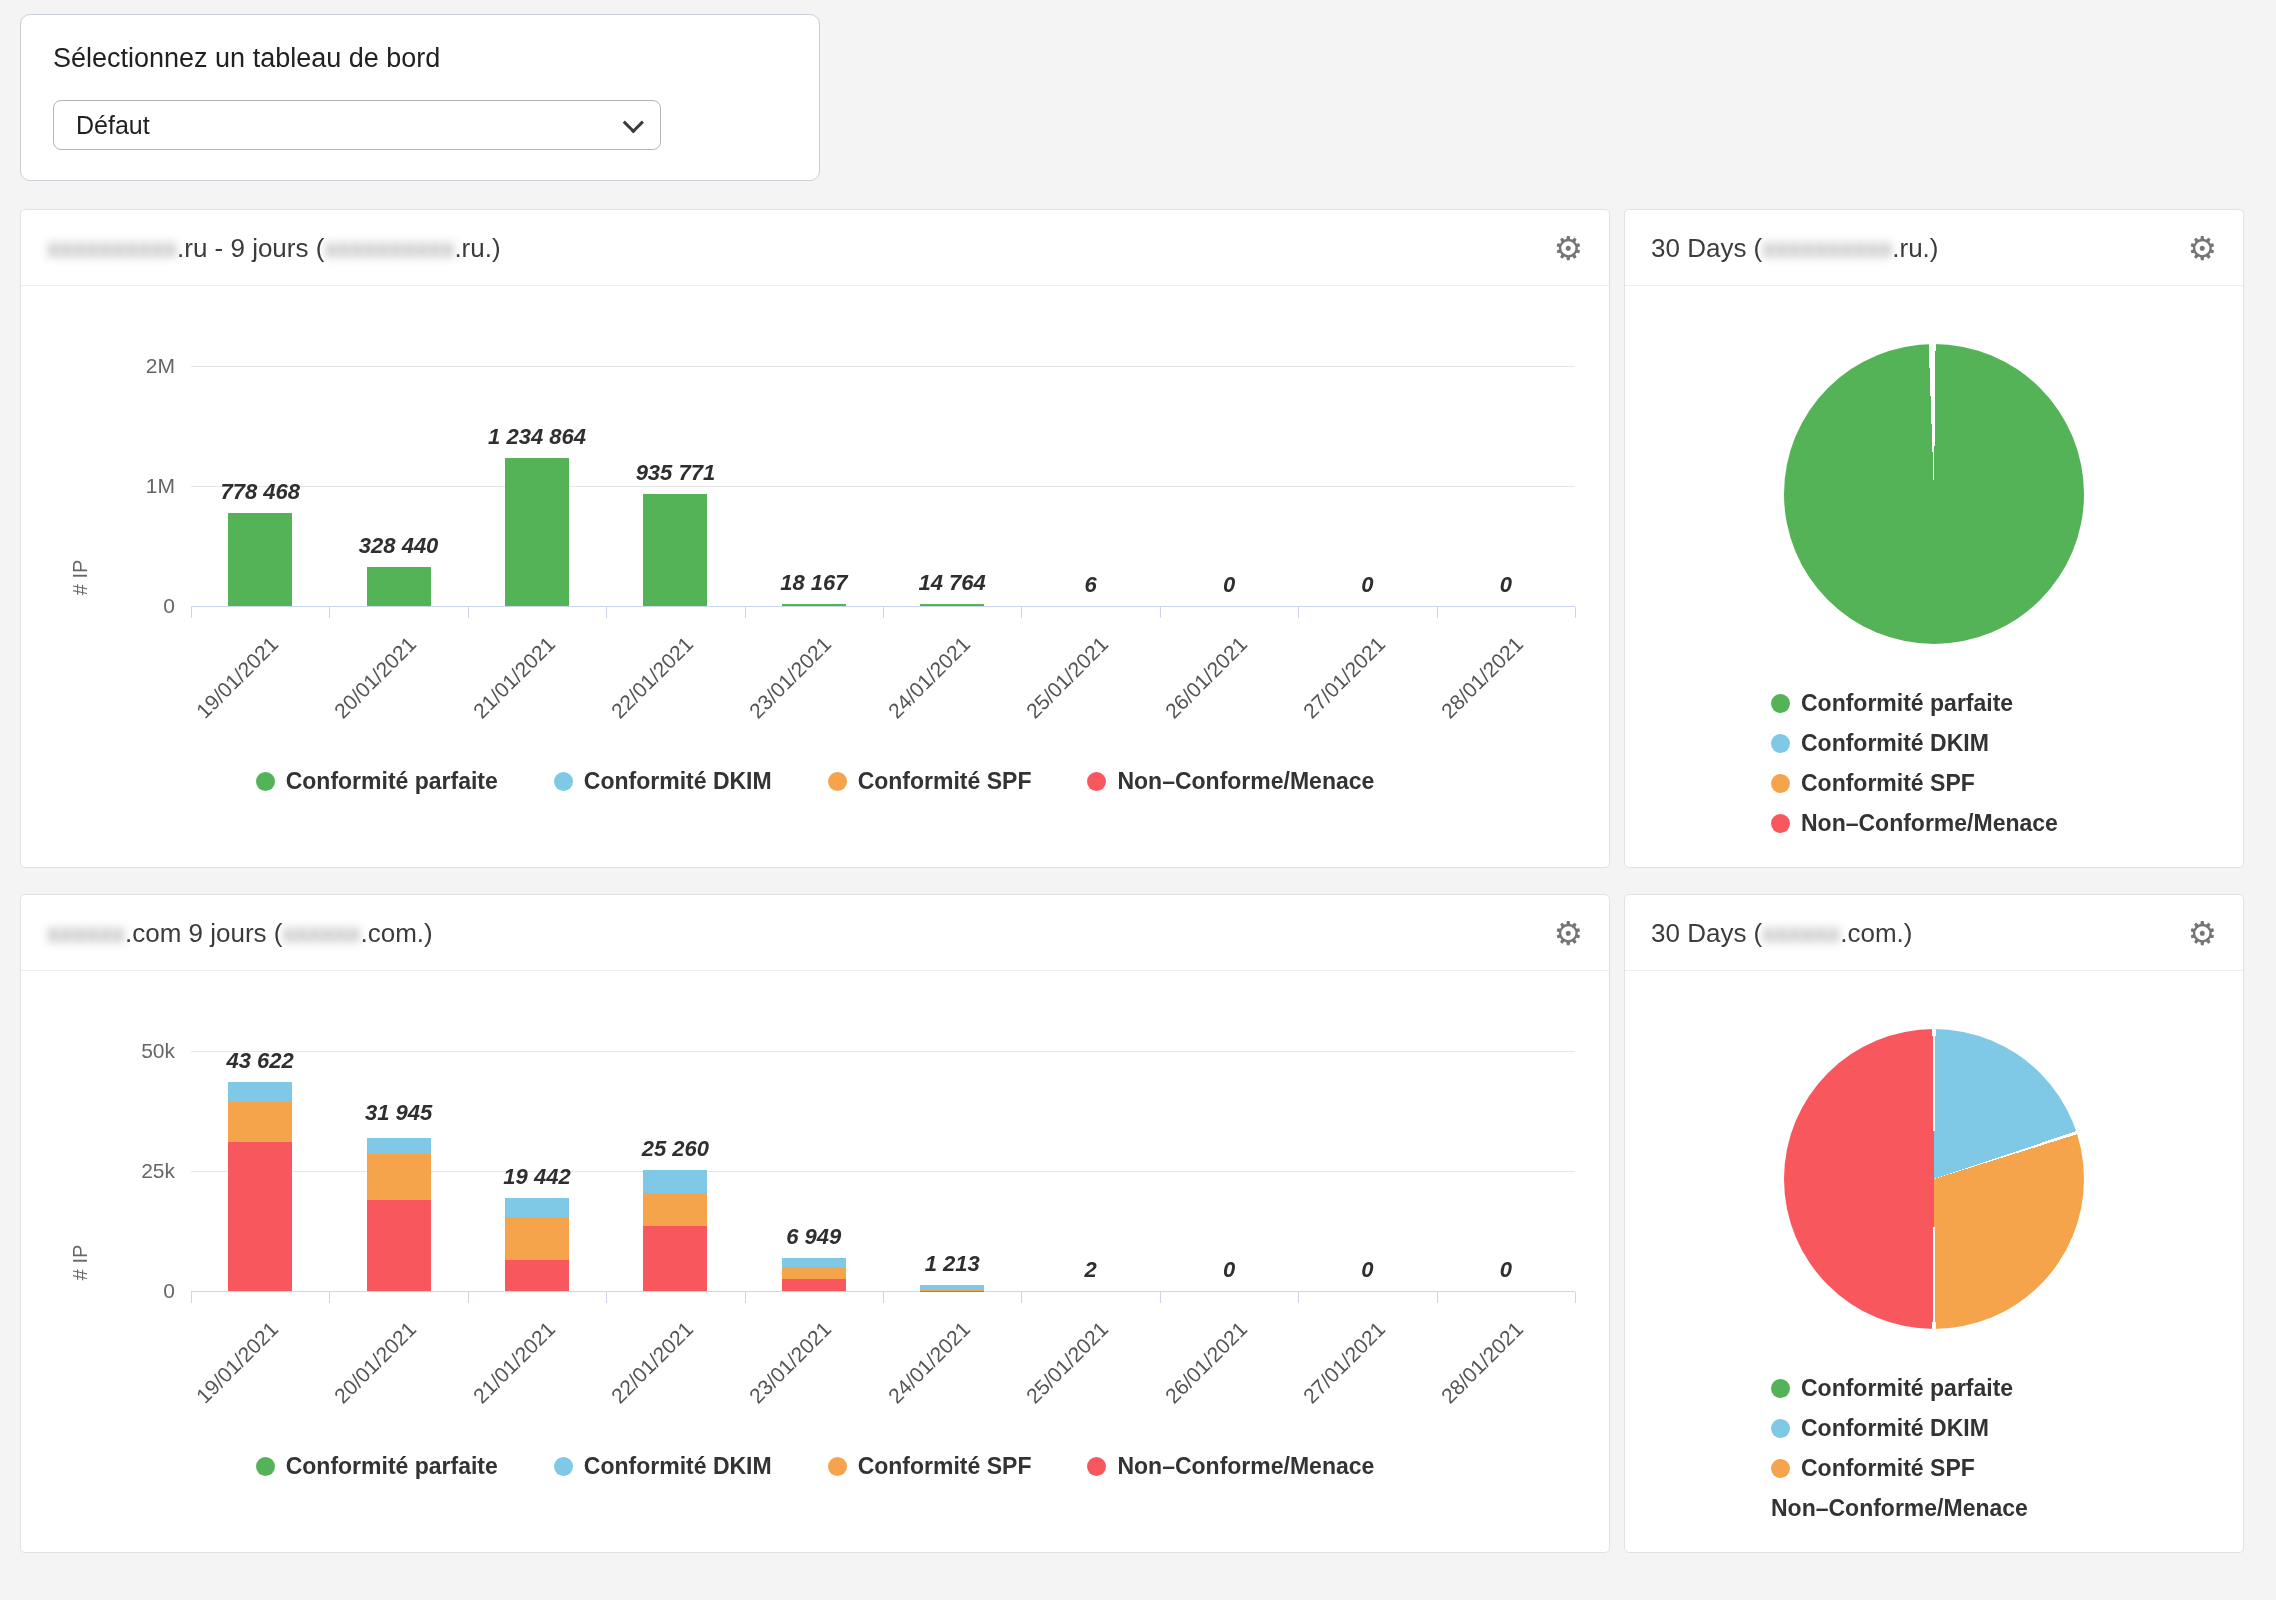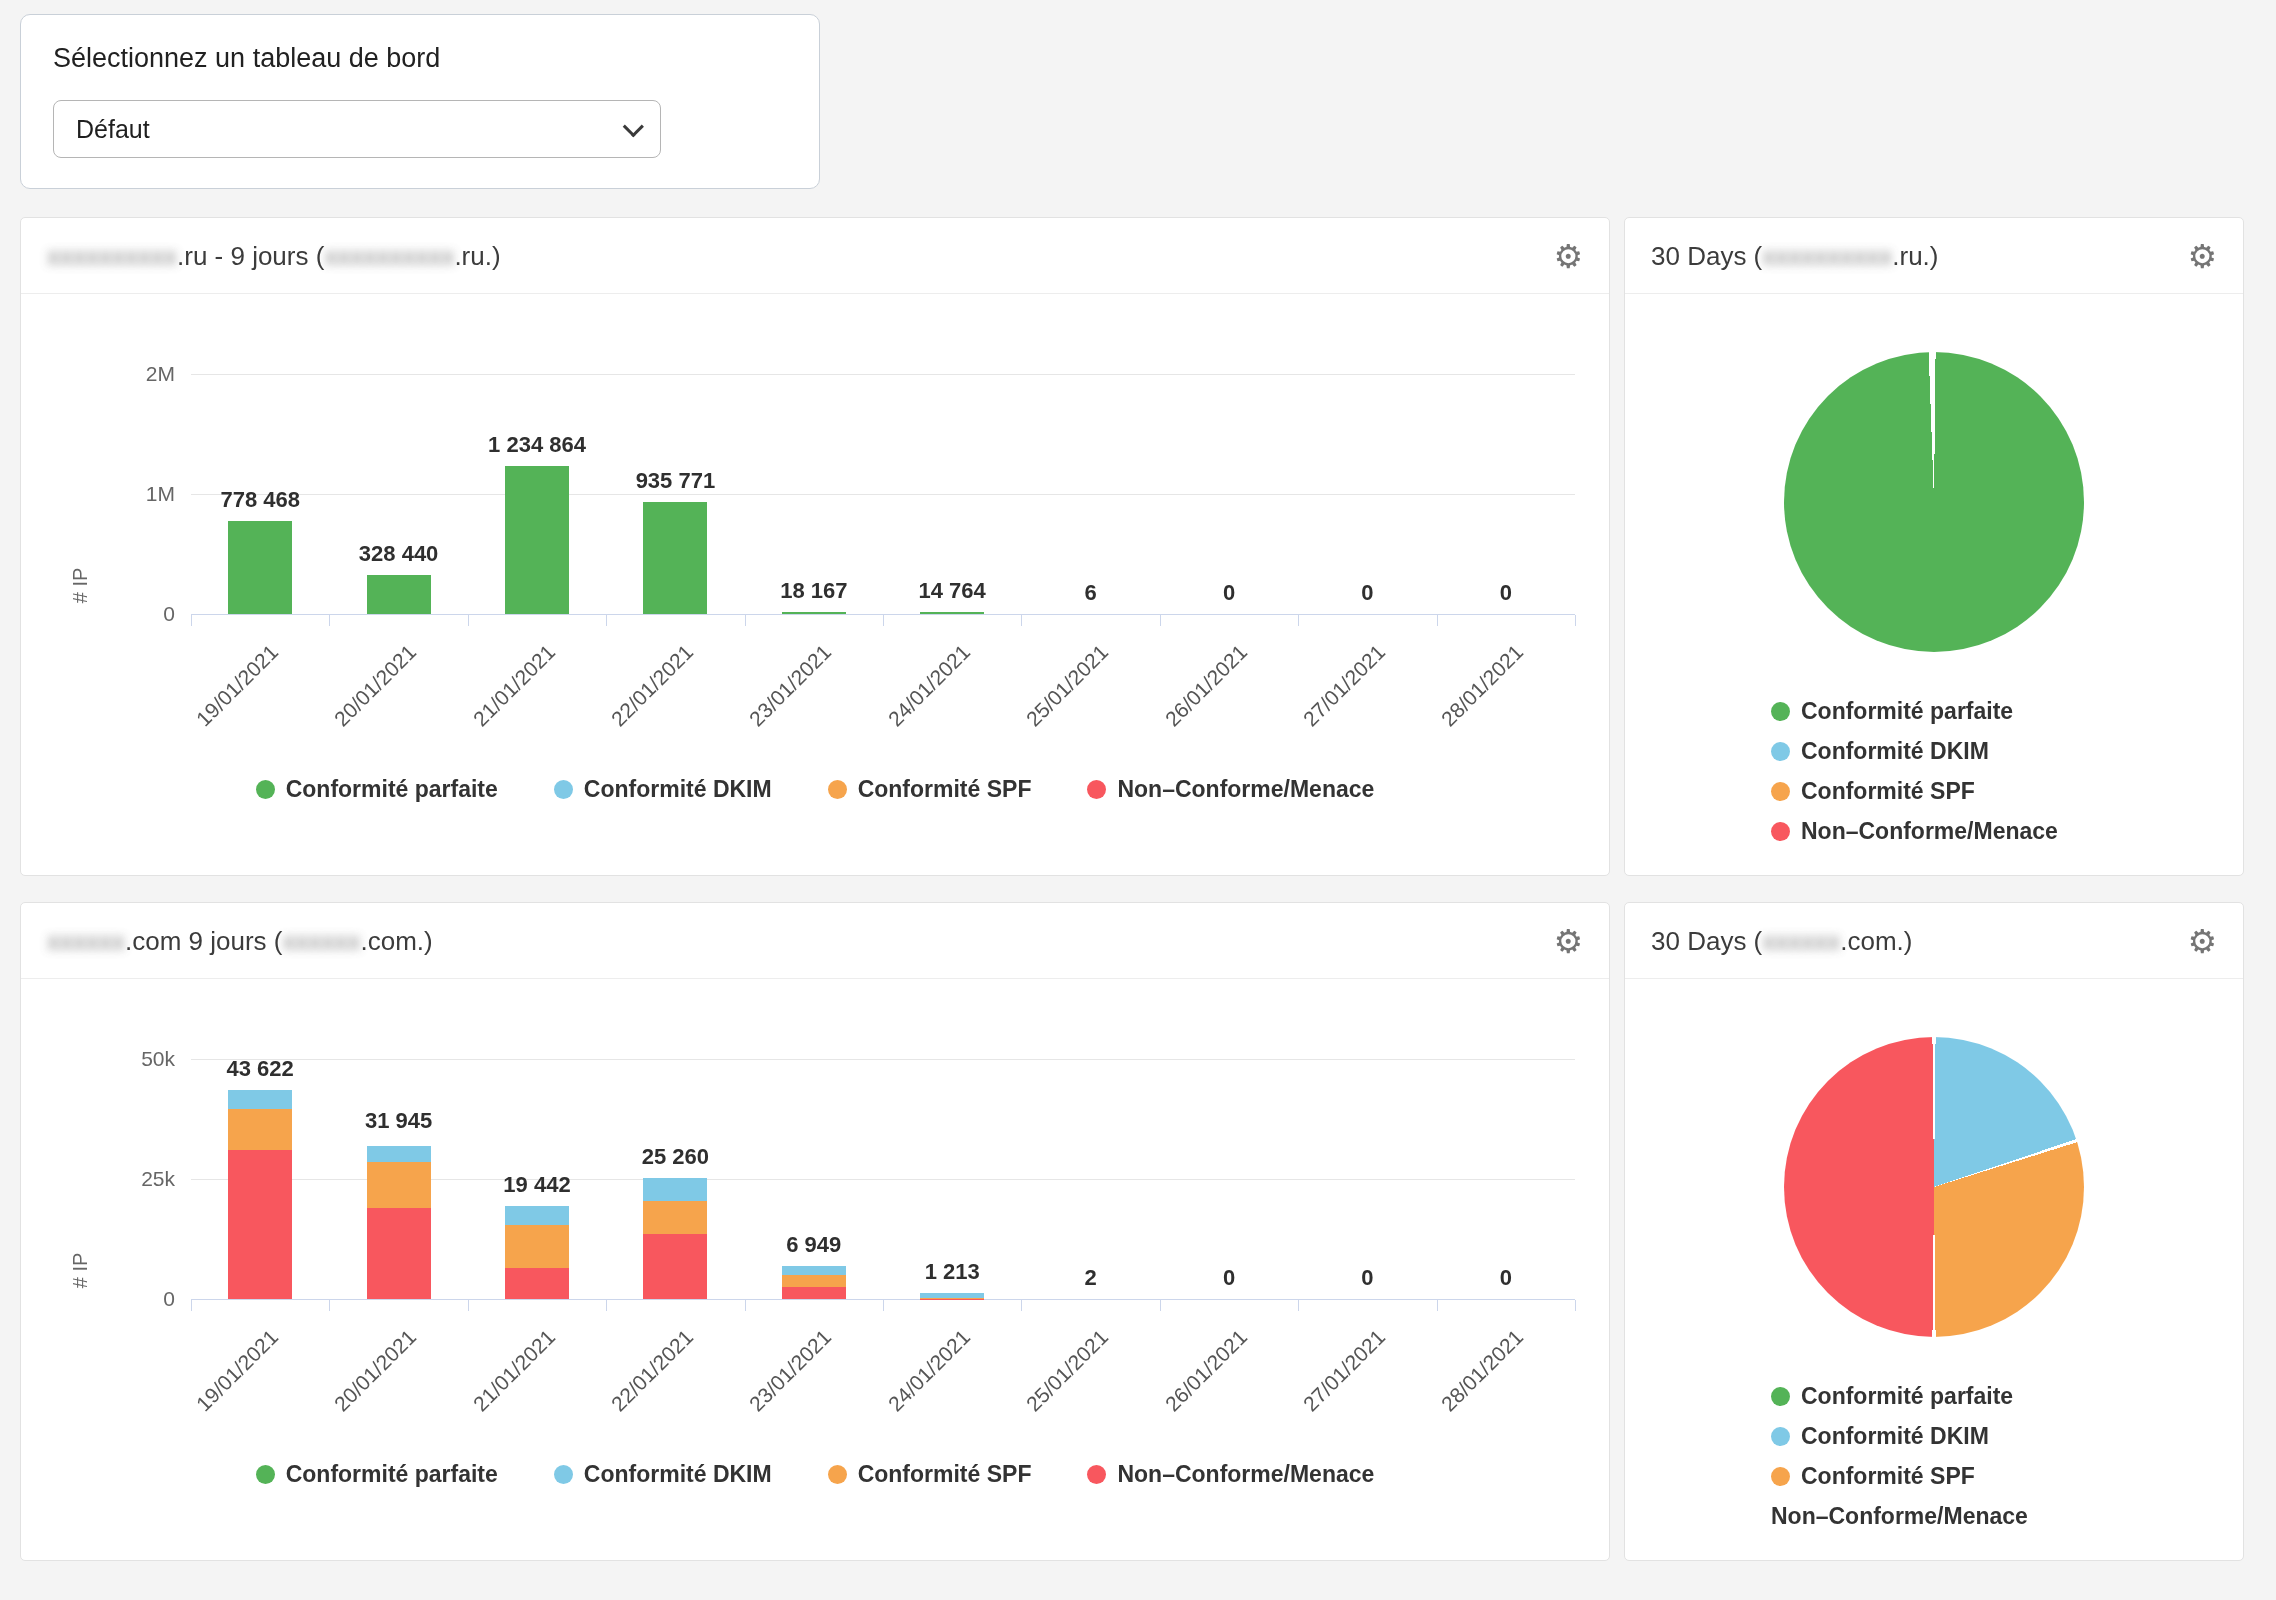--- a/index.html
+++ b/index.html
@@ -16,21 +16,21 @@
   .selector-card {
     width: 800px;
     background: #fff;
     border: 1px solid #c9d0d8;
     border-radius: 10px;
     padding: 28px 32px 30px 32px;
     margin-bottom: 28px;
   }
   .selector-title { font-size: 27px; color: #212121; margin-bottom: 26px; }
   .select-box {
-    width: 608px; height: 58px;
+    width: 608px; height: 50px;
     border: 1px solid #b5b5b5;
     border-radius: 8px;
     background: #fff;
     display: flex; align-items: center; justify-content: space-between;
     padding: 0 22px;
     font-size: 25px; color: #1f1f1f;
     cursor: pointer;
   }
   .chevron {
     width: 15px; height: 15px;
@@ -101,20 +101,21 @@
     transform: translateY(-50%);
     font-size: 21px; color: #666;
   }
   .xtick { position: absolute; bottom: -12px; width: 1px; height: 11px; background: #ccd6eb; }
   .bar-seg { position: absolute; width: 64px; transform: translateX(-50%); }
   .bar-value {
     position: absolute;
     transform: translateX(-50%);
     font-size: 22px; font-weight: 600; color: #2f2f2f;
     white-space: nowrap;
+    font-style: italic;
   }
   .xlabels { position: relative; height: 142px; margin: 8px 34px 0 170px; }
   .xlabel {
     position: absolute;
     top: 18px;
     transform: translateX(-100%) rotate(-45deg);
     transform-origin: 100% 0;
     font-size: 21px; color: #555;
     white-space: nowrap;
   }

